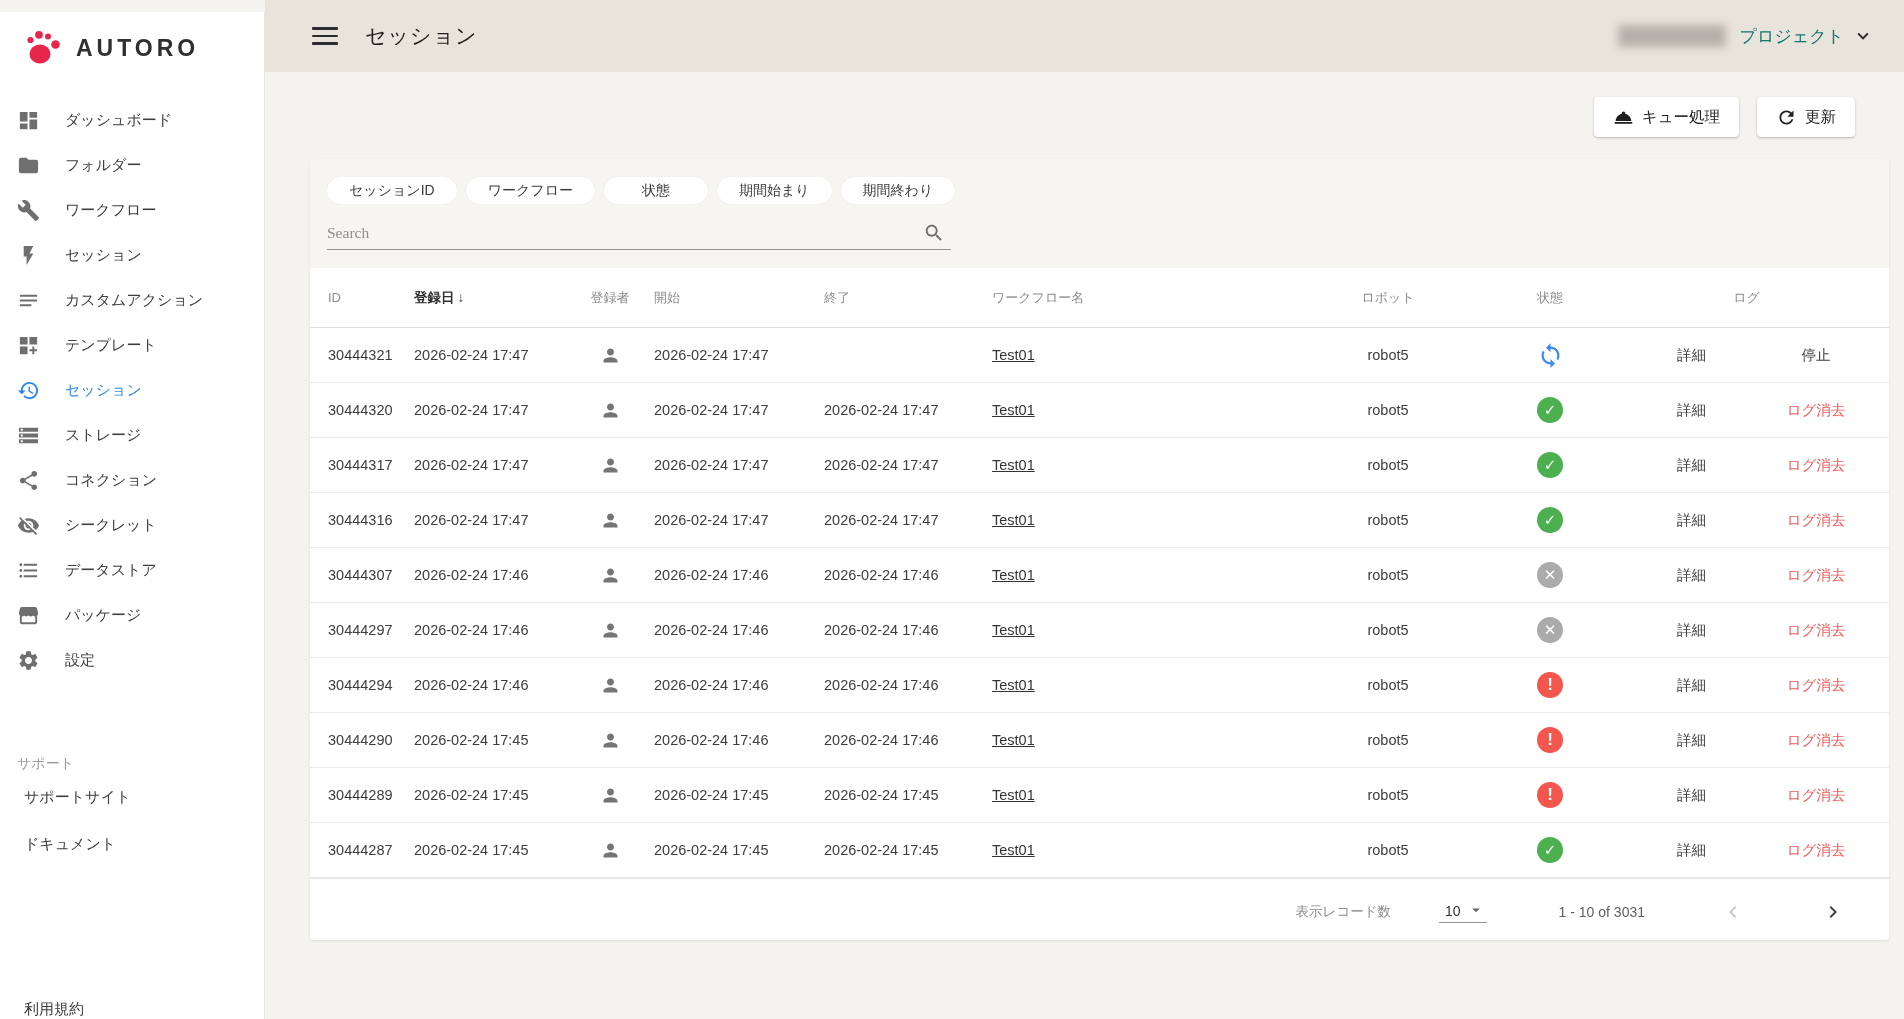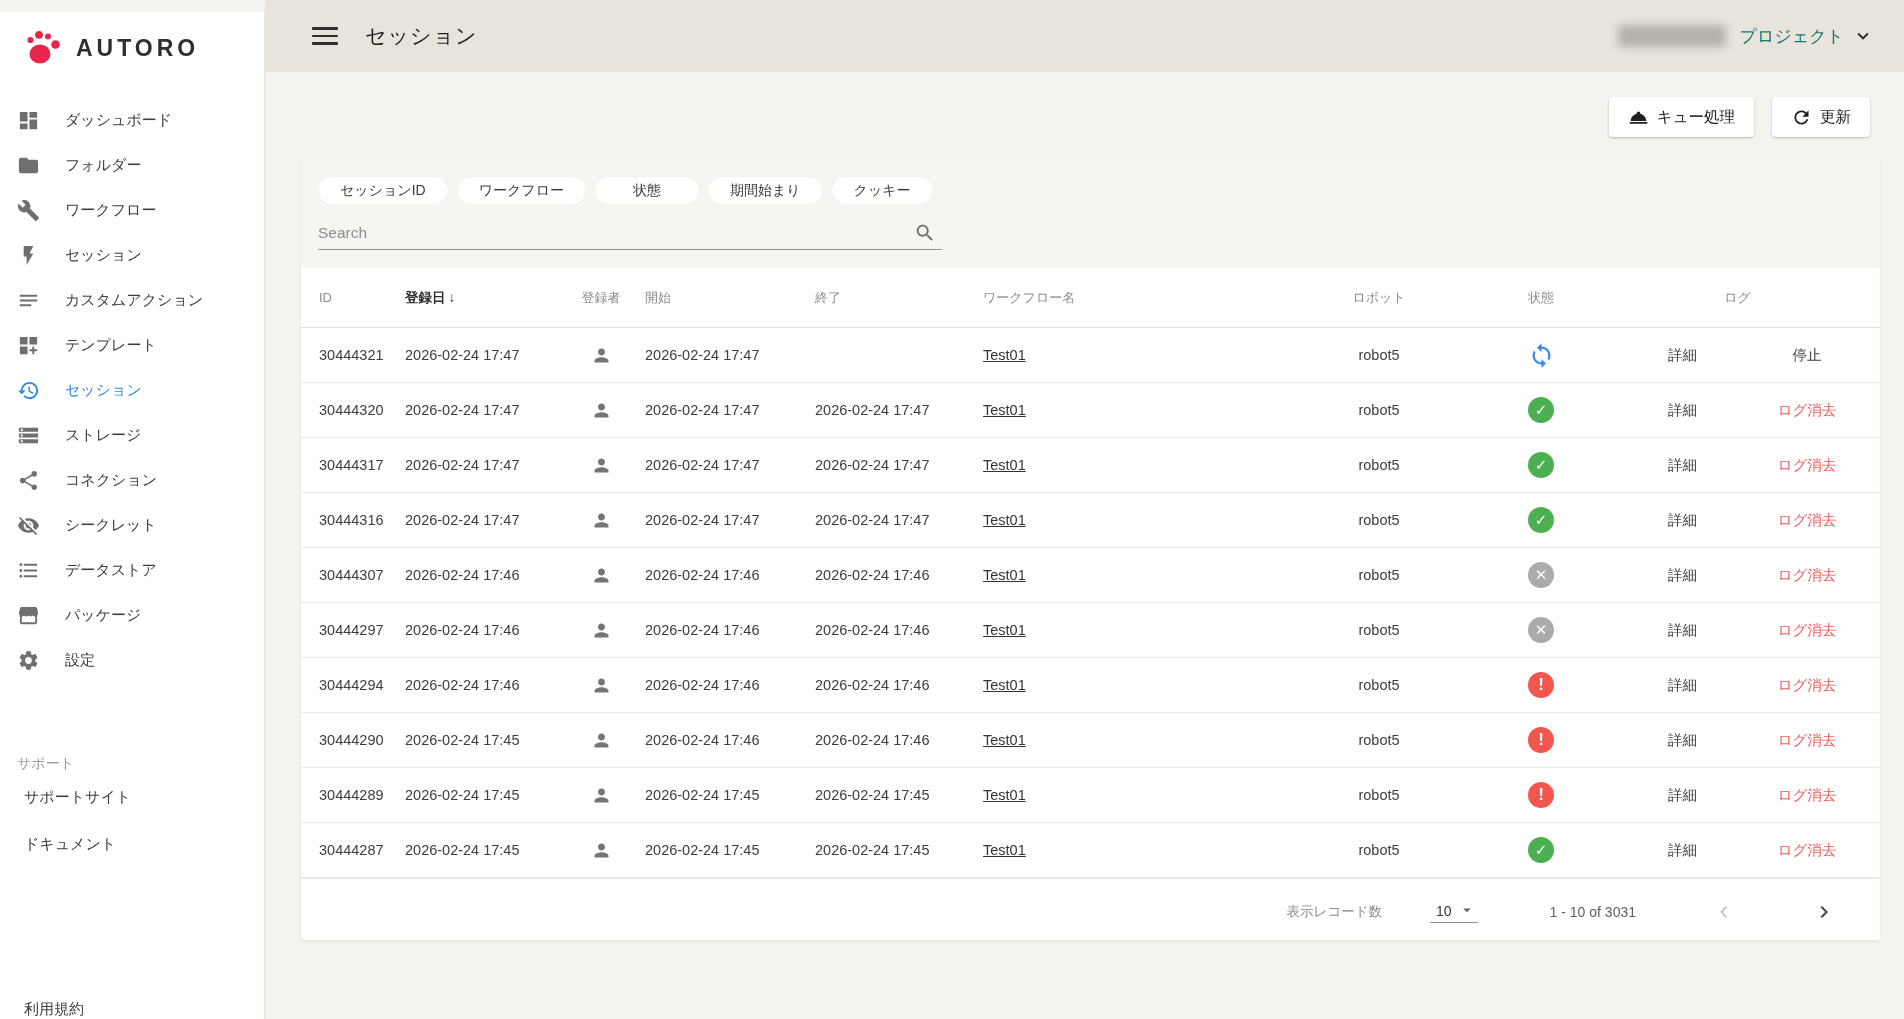--- a/index.html
+++ b/index.html
@@ -30,39 +30,39 @@
   .hamburger { width:26px; height:18px; display:flex; flex-direction:column; justify-content:space-between; cursor:pointer; }
   .hamburger span { display:block; height:2.6px; background:#2d2d2d; border-radius:1px; }
   .page-title { margin-left:27px; font-size:21px; font-weight:500; color:#1e1e1e; letter-spacing:1px; }
   .topbar-right { margin-left:auto; display:flex; align-items:center; cursor:pointer; }
   .redacted { width:108px; height:22px; background:#b5b1aa; border-radius:3px; filter:blur(4px); }
   .project-label { margin:0 8px 0 14px; font-size:17px; font-weight:500; color:#0f766e; }
   .chev-down { width:22px; height:22px; fill:#2d2d2d; }
 
   
   .main { position:absolute; left:265px; top:72px; right:0; bottom:0; background:#f5f3ef; }
-  .actions { position:absolute; top:25px; right:34px; display:flex; gap:18px; }
+  .actions { position:absolute; top:25px; right:49px; display:flex; gap:18px; }
   .btn { display:flex; align-items:center; gap:8px; background:#ffffff; border:none; border-radius:4px;
     height:40px; padding:0 19px; font-size:15.5px; color:#1f1f1f; font-weight:500;
     box-shadow:0 1px 3px rgba(0,0,0,.18), 0 1px 1px rgba(0,0,0,.08); cursor:pointer;
     font-family:inherit; }
   .btn svg { width:21px; height:21px; fill:#1f1f1f; }
 
-  .card { position:absolute; left:36px; top:87px; width:1579px; height:781px;
+  .card { position:absolute; left:45px; top:87px; width:1579px; height:781px;
     background:#f6f5f2; border-radius:4px; box-shadow:0 1px 3px rgba(0,0,0,.09); overflow:hidden; }
   .chip-row { display:flex; gap:9px; padding:18px 0 0 17px; }
   .chip { display:inline-flex; align-items:center; justify-content:center; height:27px;
     background:#ffffff; border-radius:14px; padding:0 22px; font-size:14px; font-weight:500;
     color:#3a3a3a; box-shadow:0 0 1px rgba(0,0,0,.12); cursor:pointer; white-space:nowrap; }
   .chip.wide { min-width:104px; }
 
   .search-wrap { position:relative; margin:16px 0 0 17px; width:624px; }
   .search-input { width:100%; border:none; outline:none; background:transparent;
     border-bottom:1px solid #97948f; font-size:15.5px; color:#000000; padding:4px 34px 7px 0;
-    font-family:Liberation Sans, sans-serif; }
+    font-family:Liberation Serif, serif; }
   .search-input::placeholder { color:#8d8d8d; }
   .search-icon { position:absolute; right:6px; top:2px; width:22px; height:22px; fill:#6e6e6e; cursor:pointer; }
 
   
   .table { margin-top:18px; background:#ffffff; }
   .trow { display:grid; grid-template-columns:86px 152px 88px 170px 168px 1fr 180px 144px 139px 110px;
     align-items:center; padding:0 18px; }
   .thead { height:60px; border-bottom:1px solid #e0e0e0; font-size:13px; color:#8c8c8c; }
   .th { white-space:nowrap; }
   .th-center { text-align:center; }
@@ -227,21 +227,21 @@
       <span>更新</span>
     </button>
   </div>
 
   <section class="card">
     <div class="chip-row">
         <span class="chip">セッションID</span>
         <span class="chip">ワークフロー</span>
         <span class="chip wide">状態</span>
         <span class="chip">期間始まり</span>
-        <span class="chip">クッキー</span>
+        <span class="chip">期間終わり</span>
       </div>
 
     <div class="search-wrap">
       <input class="search-input" type="text" placeholder="Search" style="">
       <svg class="search-icon" viewBox="0 0 24 24">
         <path d="M15.5 14h-.79l-.28-.27C15.41 12.59 16 11.11 16 9.5 16 5.91 13.09 3 9.5 3S3 5.91 3 9.5 5.91 16 9.5 16c1.61 0 3.09-.59 4.23-1.57l.27.28v.79l5 4.99L20.49 19l-4.99-5zm-6 0C7.01 14 5 11.99 5 9.5S7.01 5 9.5 5 14 7.01 14 9.5 11.99 14 9.5 14z"></path>
         </svg>
     </div>
 
     <div class="table">

